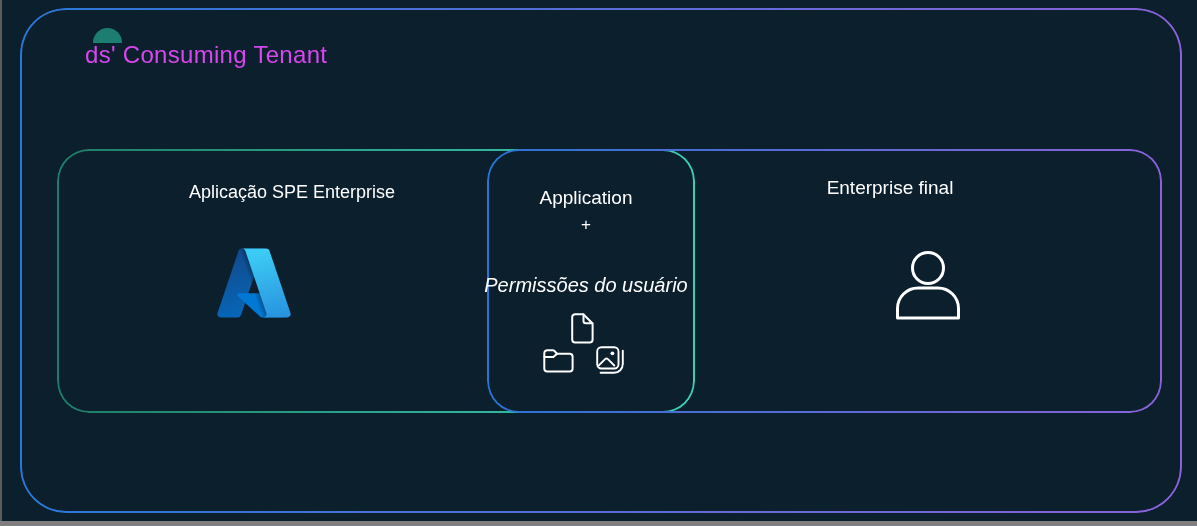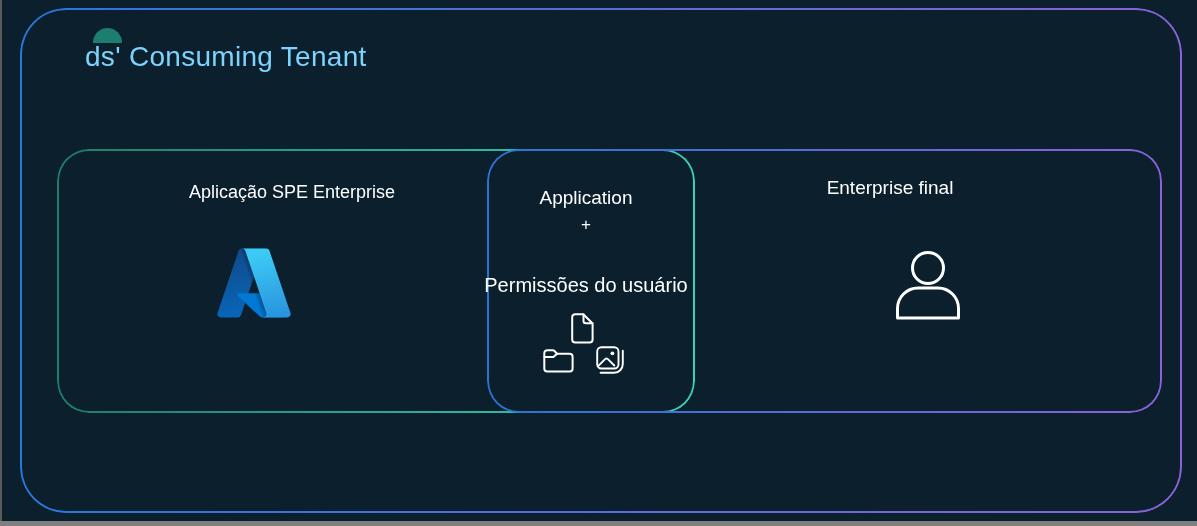--- a/index.html
+++ b/index.html
@@ -30,36 +30,36 @@
     border-radius:32px;
     background:linear-gradient(90deg,#1e7c68,#3ad0b3);
   }
   .enduser-region{
     left:487px;top:149px;width:675px;height:264px;
     border-radius:32px;
     background:linear-gradient(90deg,#2b73d4,#8a62d9);
   }
   .title{
     position:absolute;left:85px;top:41px;
-    color:#7dd3fc;font-size:28px;letter-spacing:.3px;
+    color:#d946ef;font-size:24px;letter-spacing:.3px;
     white-space:nowrap;
   }
   .dome{
     position:absolute;left:93px;top:28px;width:29px;height:15px;
     background:#1b7e71;
     border-radius:15px 15px 0 0;
   }
   .label{
     position:absolute;color:#ffffff;font-size:19px;
     text-align:center;white-space:nowrap;
   }
   .lbl-enterprise{left:167px;top:182px;width:250px;font-size:18px;}
   .lbl-application{left:480px;top:187px;width:212px;}
   .lbl-plus{left:480px;top:215px;width:212px;font-size:17px;}
-  .lbl-permissions{left:466px;top:274px;width:240px;font-size:20px;}
+  .lbl-permissions{left:466px;top:274px;width:240px;font-size:20px;font-style:italic;}
   .lbl-enduser{left:790px;top:177px;width:200px;}
   .icon{position:absolute;}
   .azure-icon{left:214px;top:243px;width:80px;height:80px;}
   .doc-icon{left:571px;top:313px;width:23px;height:31px;}
   .folder-icon{left:543px;top:347px;width:31px;height:26px;}
   .image-icon{left:596px;top:346px;width:28px;height:28px;}
   .person-icon{left:895px;top:250px;width:66px;height:70px;}
   .edge-strip-left{
     position:absolute;left:0;top:0;width:2px;height:526px;background:#5b5b5b;
   }

